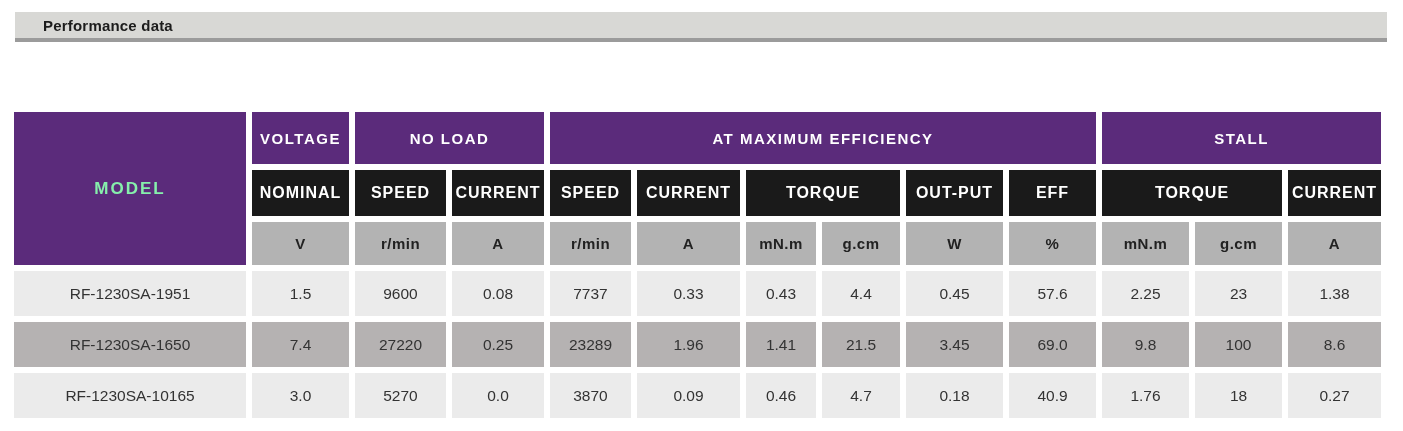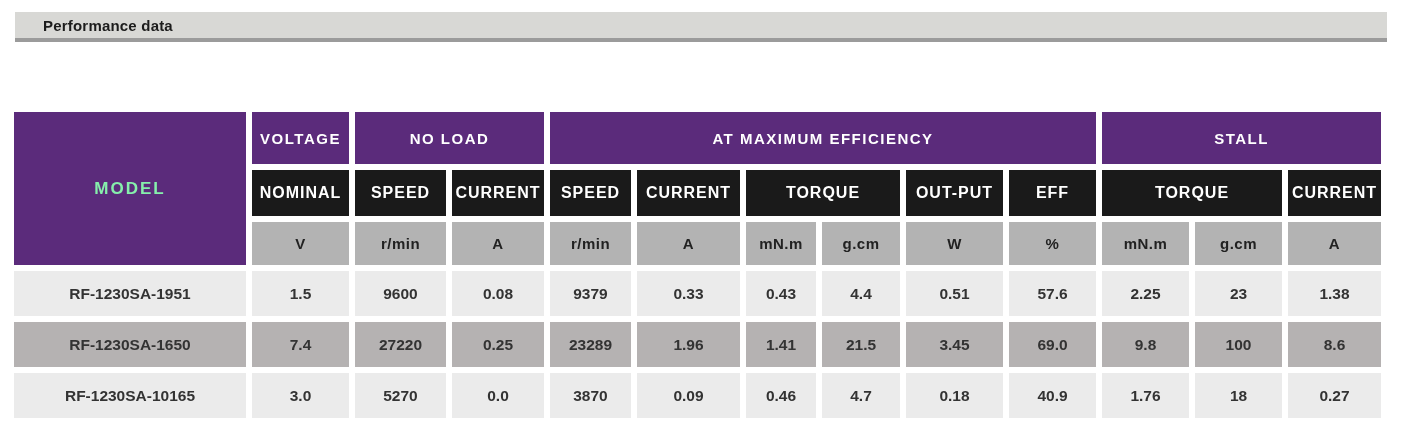--- a/index.html
+++ b/index.html
@@ -78,21 +78,21 @@
     color:#222222;
     font-weight:bold;
     font-size:15px;
     letter-spacing:0.5px;
     height:43px;
   }
   tbody td{
     font-size:15.5px;
     color:var(--data-text);
     height:45px;
-    font-weight:bold;
+    font-weight:normal;
   }
   tr.row-light td{background:var(--row-light);}
   tr.row-dark td{background:var(--row-dark);}
 </style>
 </head>
 <body>
 
 <div class="section-bar">
   <span class="title">Performance data</span>
 </div>
@@ -147,25 +147,25 @@
       <th class="unit-cell">g.cm</th>
       <th class="unit-cell">A</th>
     </tr>
   </thead>
   <tbody>
     <tr class="row-light">
       <td>RF-1230SA-1951</td>
       <td>1.5</td>
       <td>9600</td>
       <td>0.08</td>
-      <td>9379</td>
+      <td>7737</td>
       <td>0.33</td>
       <td>0.43</td>
       <td>4.4</td>
-      <td>0.51</td>
+      <td>0.45</td>
       <td>57.6</td>
       <td>2.25</td>
       <td>23</td>
       <td>1.38</td>
     </tr>
     <tr class="row-dark">
       <td>RF-1230SA-1650</td>
       <td>7.4</td>
       <td>27220</td>
       <td>0.25</td>

